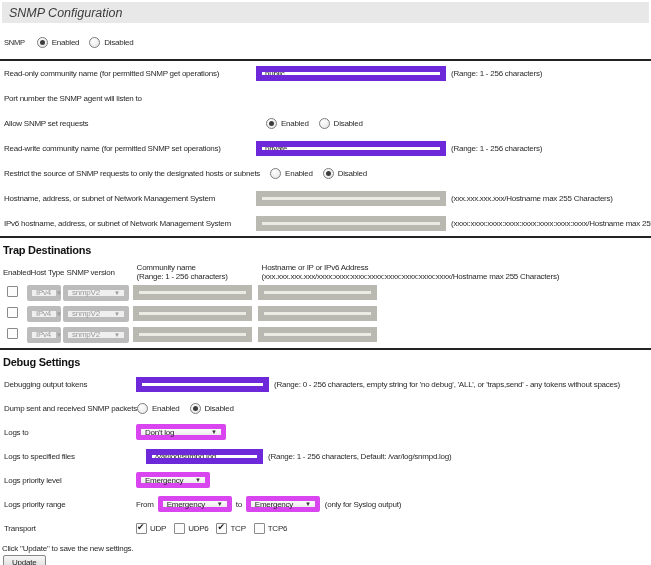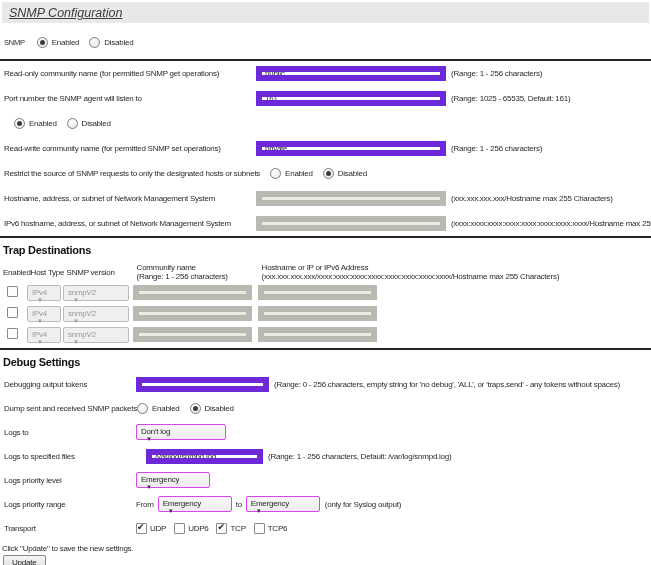--- a/index.html
+++ b/index.html
@@ -1,20 +1,20 @@
 <!DOCTYPE html>
 <html><head>
 <meta charset="utf-8">
 <style>
   html,body{margin:0;padding:0;background:#fff;}
   body{width:651px;height:565px;overflow:hidden;
        font-family:"Liberation Sans","DejaVu Sans",sans-serif;
        font-size:8px;letter-spacing:-0.25px;color:#2a2a2a;}
   .titlebar{margin:2px 2px 0 2px;background:#e8e8e8;padding:4px 7px 3px 7px;
-            font-style:italic;font-size:12.5px;letter-spacing:0;color:#3d3d3d;text-decoration:underline;}
+            font-style:italic;font-size:12.5px;letter-spacing:0;color:#3d3d3d;}
   .snmp-row{margin:12px 0 0 4px;height:14px;display:flex;align-items:center;}
   .snmp-row .slabel{margin-right:12px;font-size:7.5px;}
   .hr{border:none;border-top:2px solid #232323;margin:10px 0 0 0;height:0;}
   .hr2{border:none;border-top:2px solid #232323;margin:0;height:0;}
   
   .frow{display:flex;align-items:center;height:25px;padding-left:4px;}
   .flabel{flex:0 0 252px;white-space:nowrap;overflow:visible;}
   .ctrl{display:flex;align-items:center;}
   .tin{box-sizing:border-box;height:15px;border:6px solid #6d28d9;background:#fff;
        font-family:inherit;font-size:8px;letter-spacing:-0.25px;color:#1f1f1f;
@@ -30,23 +30,23 @@
          background:radial-gradient(circle at 35% 30%,#ffffff,#e4e4e4);position:relative;flex:none;}
   .radio.checked::after{content:"";position:absolute;left:2px;top:2px;width:5px;height:5px;
          border-radius:50%;background:#3c3c3c;}
   .rlabel{margin:0 10px 0 4px;white-space:nowrap;}
   .cbx{display:inline-block;width:9px;height:9px;border:1px solid #8a8a8a;border-radius:1px;
        background:#fcfcfc;position:relative;flex:none;}
   .cbx.checked::after{content:"✔";position:absolute;left:0px;top:-2px;font-size:9px;
        color:#1d1d1d;letter-spacing:0;}
   .clabel{margin:0 8px 0 3px;white-space:nowrap;}
   
-  .sel{display:inline-flex;justify-content:space-between;box-sizing:border-box;
-       height:16px;border:1px solid #d946ef;border-radius:2px;background:linear-gradient(#fbfbfb,#ececec);
-       padding:2px 4px;white-space:nowrap;color:#1f1f1f;flex-direction:column;}
+  .sel{display:inline-flex;justify-content:space-between;align-items:center;box-sizing:border-box;
+       height:16px;border:5px solid #d946ef;border-radius:2px;background:linear-gradient(#fbfbfb,#ececec);
+       padding:2px 4px;white-space:nowrap;color:#1f1f1f;}
   .sel .arr{font-size:6px;letter-spacing:0;margin-left:5px;color:#333;}
   .sel.dis{background:#efefef;border-color:#bcbcbc;color:#9b9b9b;}
   .sel.dis .arr{color:#9b9b9b;}
   .selw88{width:90px;}
   .selw76{width:74px;}
   .selw34{width:34px;}
   .selw66{width:66px;}
   
   .sec-heading{margin:6px 0 0 3px;font-weight:bold;font-size:11px;color:#111;}
   
@@ -93,27 +93,24 @@
 <div class="frow">
   <span class="flabel">Read-only community name (for permitted SNMP get operations)</span>
   <span class="ctrl">
     <input type="text" class="tin w190" value="public" style="">
     <span class="hint">(Range: 1 - 256 characters)</span>
   </span>
 </div>
 
 <div class="frow">
   <span class="flabel">Port number the SNMP agent will listen to</span>
-  <span class="ctrl">
-    <input type="text" class="tin w190" value="161" style="">
-    <span class="hint">(Range: 1025 - 65535, Default: 161)</span>
-  </span>
-</div>
-
-<div class="frow">
+</div>
+
+<div class="frow">
+  <span class="flabel">Allow SNMP set requests</span>
   <span class="ctrl" style="margin-left:10px;">
     <span class="radio checked"></span>
     <span class="rlabel">Enabled</span>
     <span class="radio"></span>
     <span class="rlabel">Disabled</span>
   </span>
 </div>
 
 <div class="frow">
   <span class="flabel">Read-write community name (for permitted SNMP set operations)</span>

